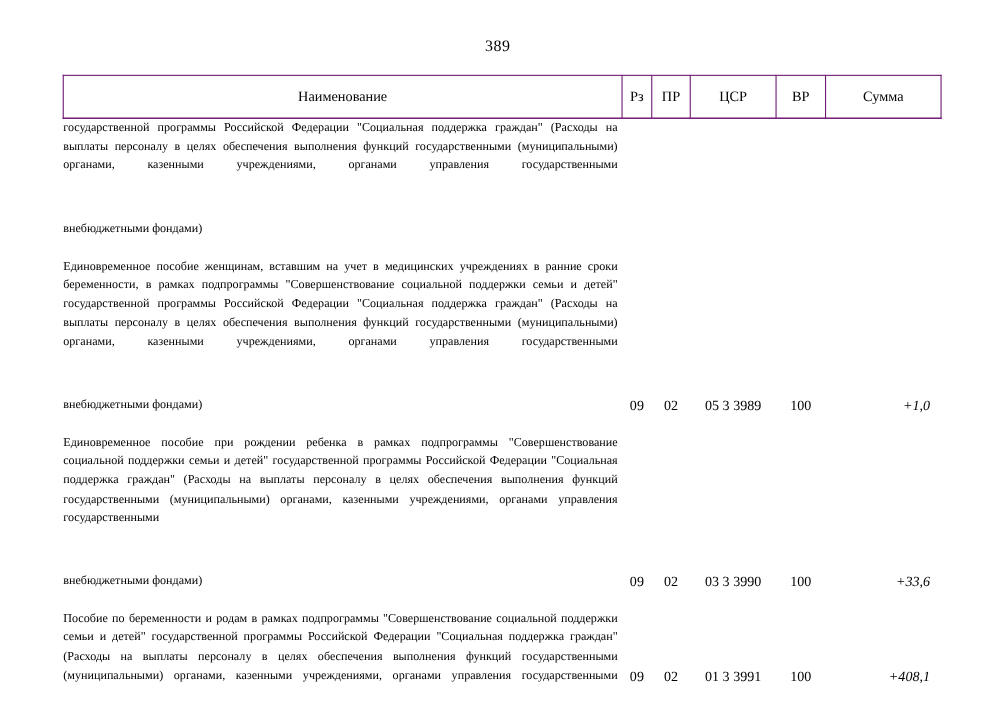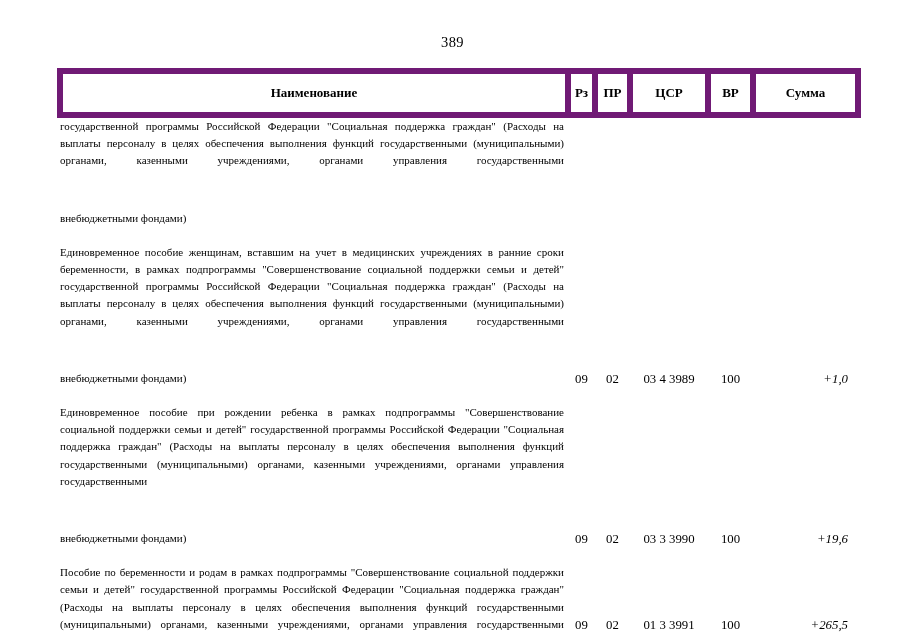--- a/index.html
+++ b/index.html
@@ -43,22 +43,22 @@
   }
 
   table.budget {
     border-collapse: collapse;
     width: 798px;
     table-layout: fixed;
   }
 
   
   table.budget thead th {
-    border: 6px solid #701a75;
-    font-weight: bold;
+    border: 1px solid #701a75;
+    font-weight: normal;
     font-size: 13px;
     text-align: center;
     vertical-align: middle;
     height: 38px;
     padding: 0 2px;
     line-height: 1.1;
   }
 
   
   table.budget tbody td {
@@ -147,42 +147,42 @@
             <td class="cell-num"></td>
             <td class="cell-sum"></td>
           </tr>
           <tr class="row-gap-top">
             <td class="cell-name">
               <span class="blk">Единовременное пособие женщинам, вставшим на учет в медицинских учреждениях в ранние сроки беременности, в рамках подпрограммы "Совершенствование социальной поддержки семьи и детей" государственной программы Российской Федерации "Социальная поддержка граждан" (Расходы на выплаты персоналу в целях обеспечения выполнения функций государственными (муниципальными) органами, казенными учреждениями, органами управления государственными</span>
               <span class="blk lastline">внебюджетными фондами)</span>
             </td>
             <td class="cell-num">09</td>
             <td class="cell-num">02</td>
-            <td class="cell-num">03 4 3989</td>
+            <td class="cell-num">05 3 3989</td>
             <td class="cell-num">100</td>
             <td class="cell-sum">+1,0</td>
           </tr>
           <tr class="row-gap-top">
             <td class="cell-name">
               <span class="blk">Единовременное пособие при рождении ребенка в рамках подпрограммы "Совершенствование социальной поддержки семьи и детей" государственной программы Российской Федерации "Социальная поддержка граждан" (Расходы на выплаты персоналу в целях обеспечения выполнения функций государственными (муниципальными) органами, казенными учреждениями, органами управления государственными</span>
               <span class="blk lastline">внебюджетными фондами)</span>
             </td>
             <td class="cell-num">09</td>
             <td class="cell-num">02</td>
             <td class="cell-num">03 3 3990</td>
             <td class="cell-num">100</td>
-            <td class="cell-sum">+19,6</td>
+            <td class="cell-sum">+33,6</td>
           </tr>
           <tr class="row-gap-top">
             <td class="cell-name">
               <span class="blk">Пособие по беременности и родам в рамках подпрограммы "Совершенствование социальной поддержки семьи и детей" государственной программы Российской Федерации "Социальная поддержка граждан" (Расходы на выплаты персоналу в целях обеспечения выполнения функций государственными (муниципальными) органами, казенными учреждениями, органами управления государственными</span>
             </td>
             <td class="cell-num">09</td>
             <td class="cell-num">02</td>
             <td class="cell-num">01 3 3991</td>
             <td class="cell-num">100</td>
-            <td class="cell-sum">+265,5</td>
+            <td class="cell-sum">+408,1</td>
           </tr>
         </tbody>
     </table>
   </div>
 
 </div>
 
 </body></html>

